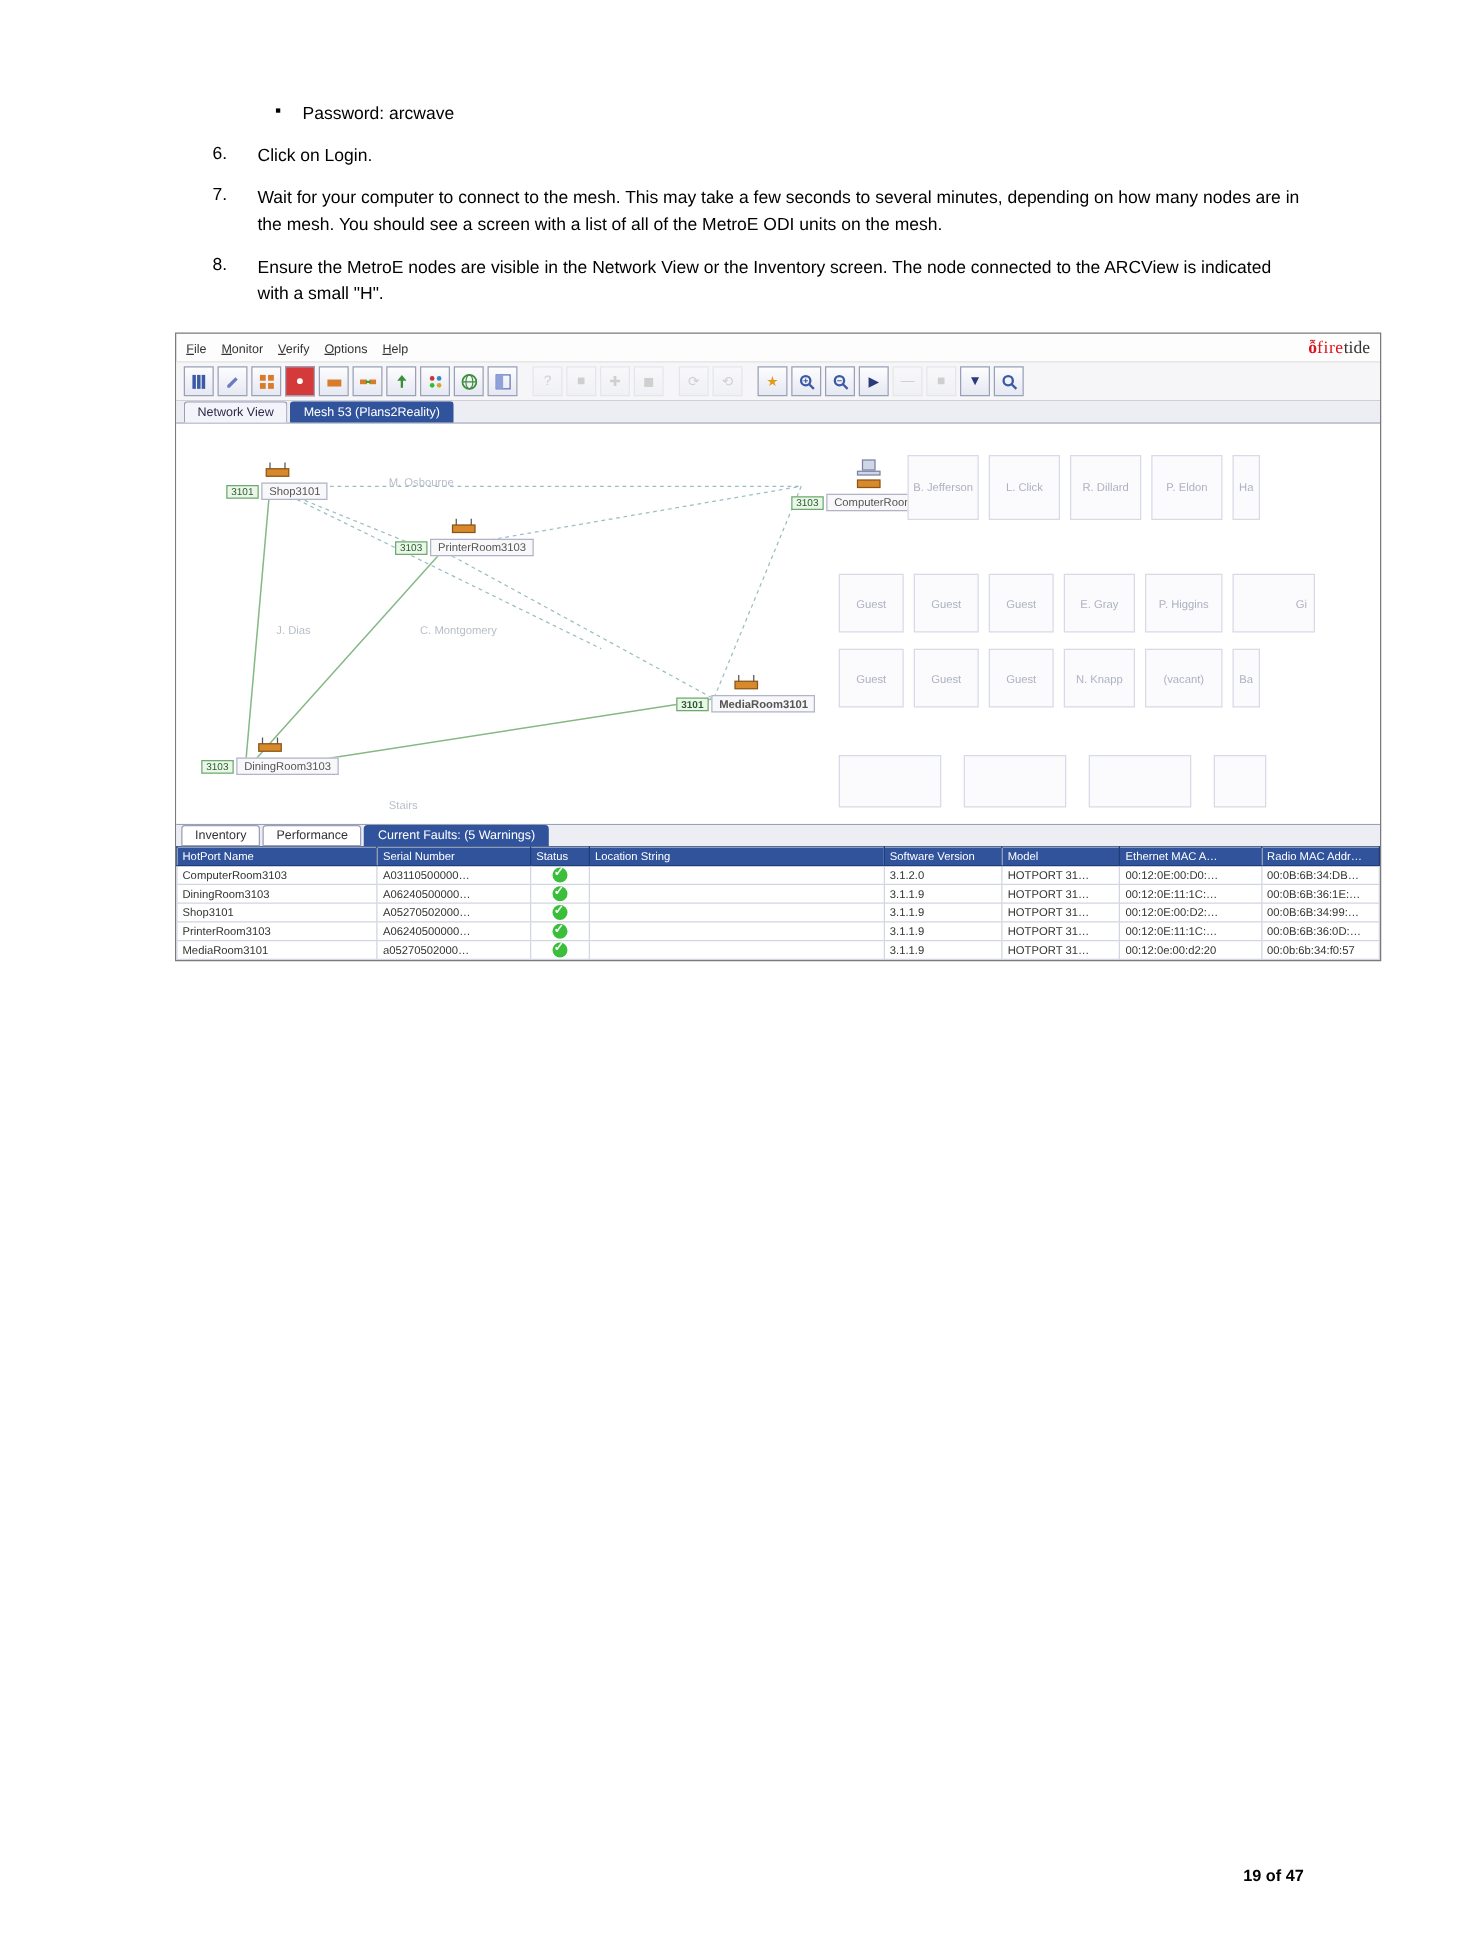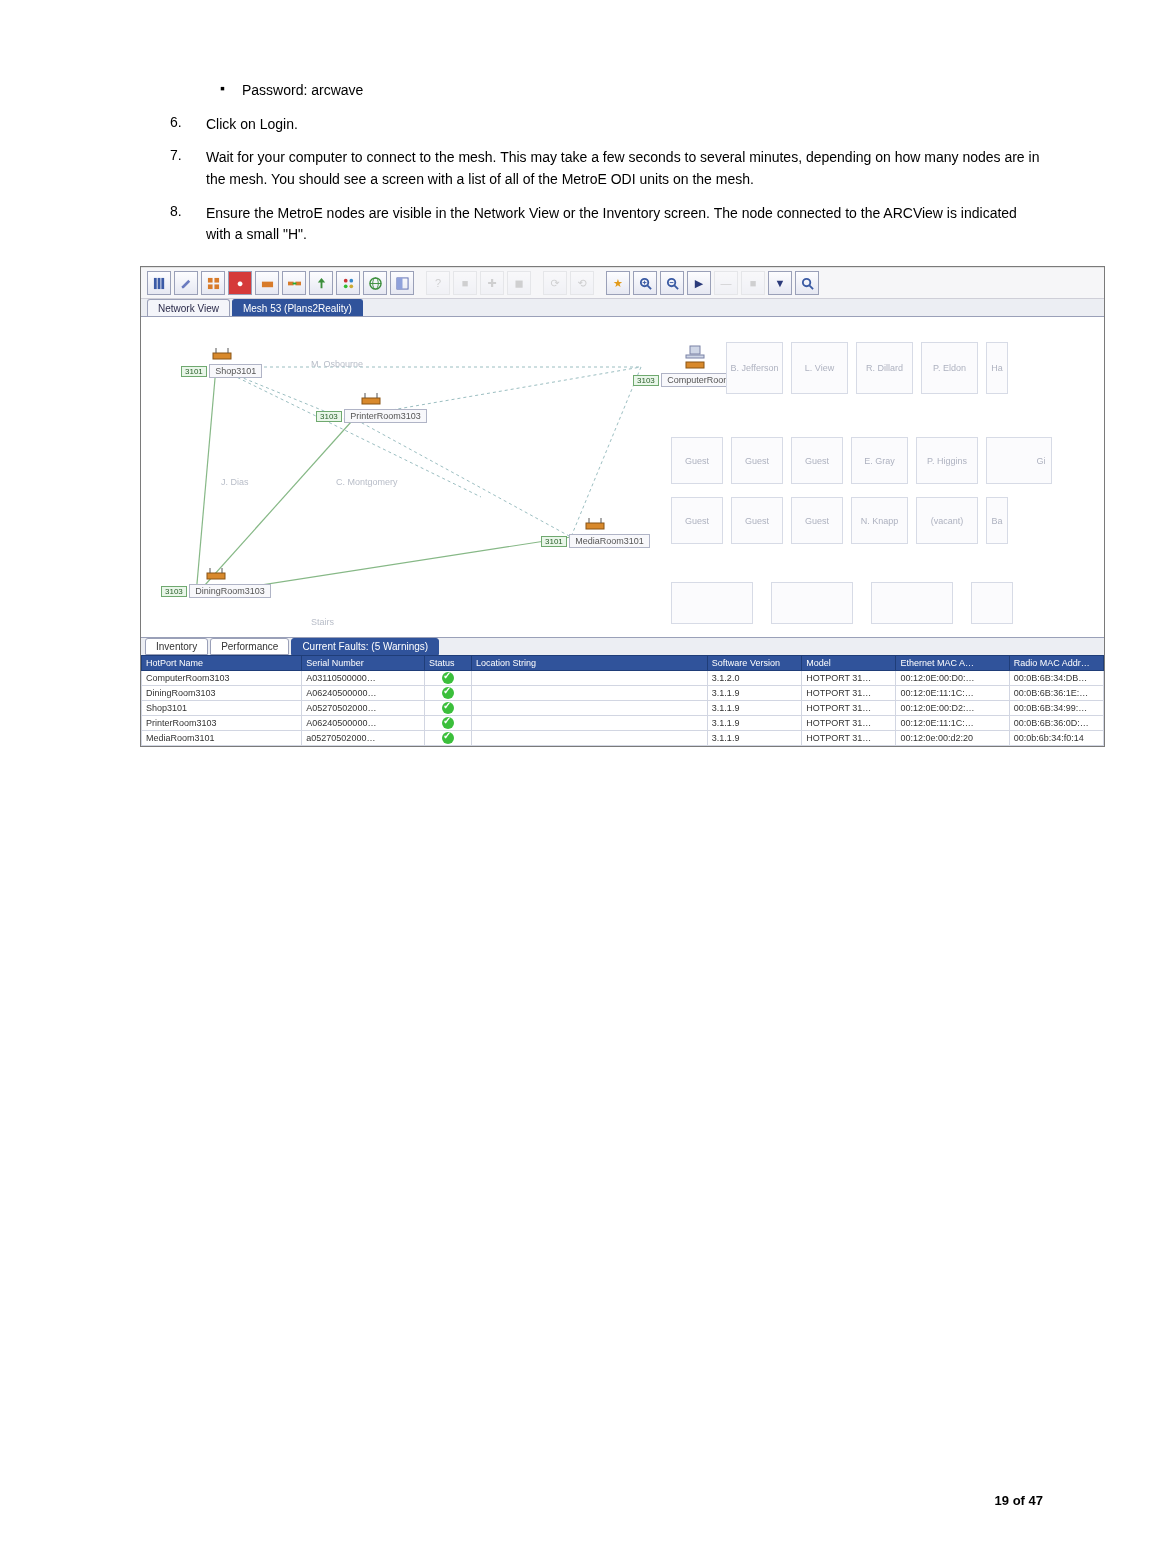--- a/index.html
+++ b/index.html
@@ -68,20 +68,28 @@
     <div class="num">7.</div>
     <div class="text">Wait for your computer to connect to the mesh. This may take a few seconds to several minutes, depending on how many nodes are in the mesh. You should see a screen with a list of all of the MetroE ODI units on the mesh.</div>
   </div>
   <div class="num-row">
     <div class="num">8.</div>
     <div class="text">Ensure the MetroE nodes are visible in the Network View or the Inventory screen. The node connected to the ARCView is indicated with a small "H".</div>
   </div>
 
   <div class="screenshot">
 
+    <div class="menubar">
+      <span class="mitem"><u>F</u>ile</span>
+      <span class="mitem"><u>M</u>onitor</span>
+      <span class="mitem"><u>V</u>erify</span>
+      <span class="mitem"><u>O</u>ptions</span>
+      <span class="mitem"><u>H</u>elp</span>
+      <span class="logo"><span class="o">ỗ</span><span class="rest">fire</span><span class="tide">tide</span></span>
+    </div>
 
     <div class="toolbar">
       <div class="tbtn">
           <svg viewBox="0 0 14 14">
             <rect x="1" y="1" width="3" height="12" fill="#3b5aa6"></rect>
             <rect x="5" y="1" width="3" height="12" fill="#3b5aa6"></rect>
             <rect x="9" y="1" width="3" height="12" fill="#3b5aa6"></rect>
           </svg>
         </div>
       <div class="tbtn">
@@ -223,21 +231,21 @@
         <svg class="devicon" viewBox="0 0 22 14" style="margin-top:-4px">
             <rect x="2" y="6" width="18" height="6" fill="#d8892c" stroke="#8a5515"></rect>
           </svg>
         <div class="tag">3103</div>
         <div class="lbl">ComputerRoom3103</div>
       </div>
 
       <div class="node" style="left:80px; top:160px; color:#b8bdc8">J. Dias</div>
       <div class="node" style="left:195px; top:160px; color:#b8bdc8">C. Montgomery</div>
 
-      <div class="node" style="left:400px; top:200px;">
+      <div class="node" style="left:400px; top:200px;font-weight:bold;">
         <svg class="devicon" viewBox="0 0 22 14">
             <rect x="2" y="6" width="18" height="6" fill="#d8892c" stroke="#8a5515"></rect>
             <line x1="5" y1="6" x2="5" y2="1" stroke="#555"></line>
             <line x1="17" y1="6" x2="17" y2="1" stroke="#555"></line>
           </svg>
         <div class="tag">3101</div>
         <div class="lbl">MediaRoom3101</div>
       </div>
 
       <div class="node" style="left:20px; top:250px;">
@@ -246,21 +254,21 @@
             <line x1="5" y1="6" x2="5" y2="1" stroke="#555"></line>
             <line x1="17" y1="6" x2="17" y2="1" stroke="#555"></line>
           </svg>
         <div class="tag">3103</div>
         <div class="lbl">DiningRoom3103</div>
       </div>
 
       <div class="node" style="left:170px; top:300px; color:#b8bdc8">Stairs</div>
 
       <div class="ghost" style="left:585px; top:25px; width:55px; height:50px;">B. Jefferson</div>
-      <div class="ghost" style="left:650px; top:25px; width:55px; height:50px;">L. View</div>
+      <div class="ghost" style="left:650px; top:25px; width:55px; height:50px;">L. Click</div>
       <div class="ghost" style="left:715px; top:25px; width:55px; height:50px;">R. Dillard</div>
       <div class="ghost" style="left:780px; top:25px; width:55px; height:50px;text-align:right;">P. Eldon</div>
       <div class="ghost" style="left:845px; top:25px; width:20px; height:50px;">Ha</div>
 
       <div class="ghost" style="left:530px; top:120px; width:50px; height:45px;">Guest</div>
       <div class="ghost" style="left:590px; top:120px; width:50px; height:45px;">Guest</div>
       <div class="ghost" style="left:650px; top:120px; width:50px; height:45px;">Guest</div>
       <div class="ghost" style="left:710px; top:120px; width:55px; height:45px;">E. Gray</div>
       <div class="ghost" style="left:775px; top:120px; width:60px; height:45px;">P. Higgins</div>
       <div class="ghost" style="left:845px; top:120px; width:20px; height:45px;padding-left:44px;">Gi</div>
@@ -349,20 +357,20 @@
             <td>00:0B:6B:36:0D:…</td>
           </tr>
           <tr>
             <td>MediaRoom3101</td>
             <td>a05270502000…</td>
             <td style="text-align:center"><span class="statusdot"></span></td>
             <td></td>
             <td>3.1.1.9</td>
             <td>HOTPORT 31…</td>
             <td>00:12:0e:00:d2:20</td>
-            <td>00:0b:6b:34:f0:14</td>
+            <td>00:0b:6b:34:f0:57</td>
           </tr>
         </tbody>
     </table>
   </div>
 
   <div class="pagenum">19 of 47</div>
 </div>
 
 </body></html>

